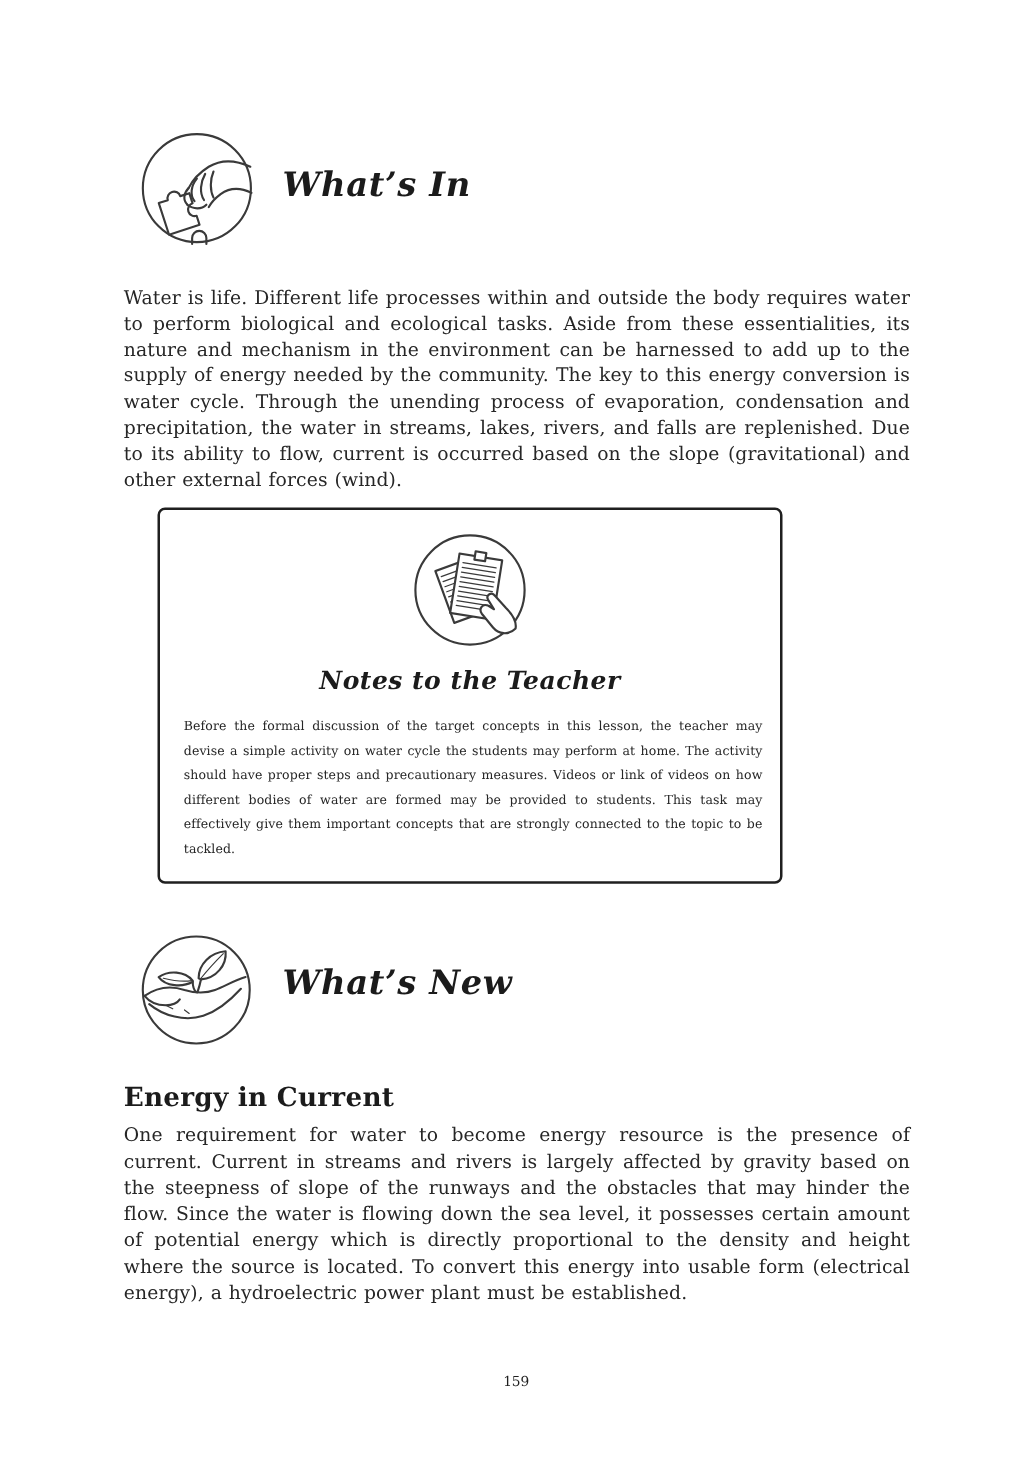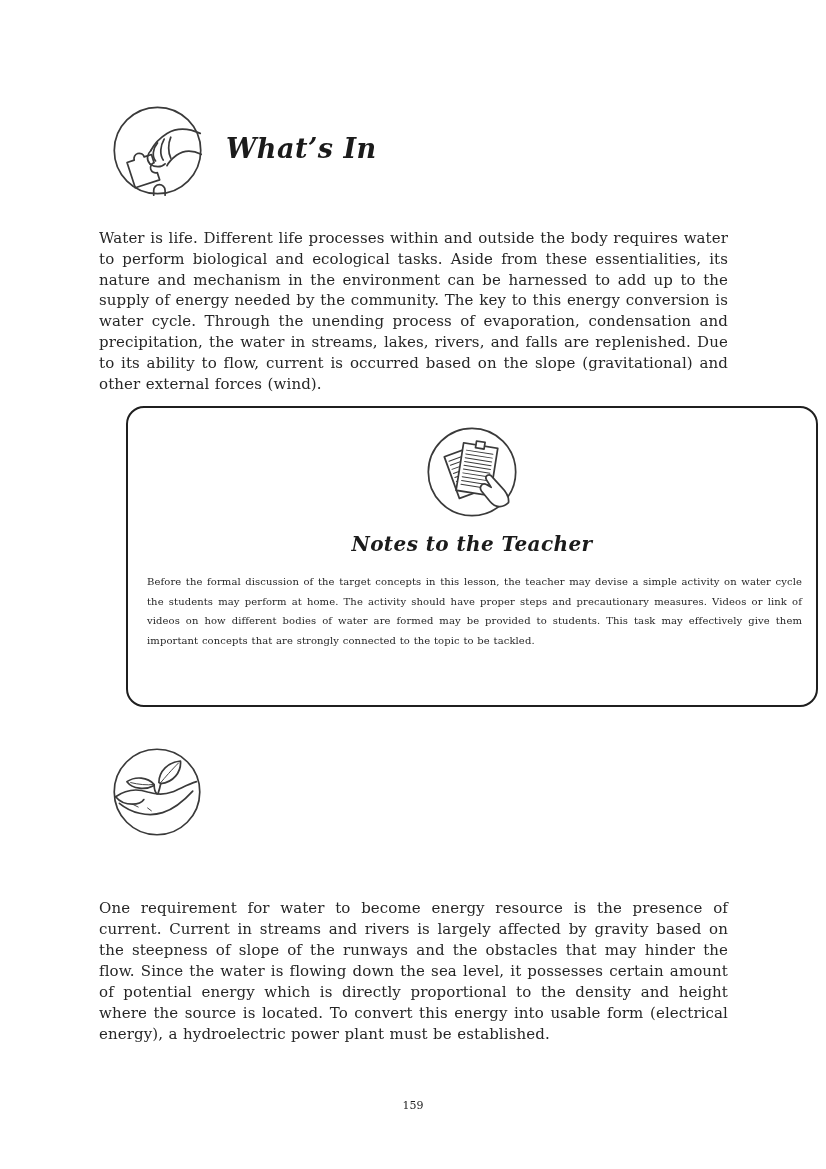--- a/index.html
+++ b/index.html
@@ -20,22 +20,22 @@
     white-space:nowrap;
   }
 
   .body-par {
     font-size:15px; line-height:20.8px;
     text-align:justify; word-spacing:.6px; letter-spacing:.1px;
     color:#262626;
   }
 
   .notes-box {
-    left:126px; top:406px; width:692px; height:301px;
-    border:2px solid #1f1f1f; border-radius:18px;
+    left:126px; top:406px; width:500px; height:301px;
+    border:2px solid #1f1f1f; border-radius:6px;
     box-sizing:border-box; background:#ffffff;
   }
   .notes-icon { left:50%; top:16px; transform:translateX(-50%); }
   .notes-title {
     top:124px; left:0; width:100%; text-align:center;
     font-weight:700; font-style:italic; font-size:20px; line-height:24px;
     color:#1b1b1b; letter-spacing:.4px;
   }
   .notes-body {
     top:164px; left:19px; right:14px;
@@ -135,18 +135,20 @@
       <path class="fillw" d="M 52 40 C 52 28 62 18 75 17 C 76 29 67 40 54 41 Z"></path>
       <path class="thin" d="M 73 19 C 66 26 58 35 54 40"></path>
       <path d="M 47 43 C 47 47 48 50 50 52"></path>
       <path d="M 54 41 C 53 46 52 49 51 52"></path>
       <path d="M 6 55 C 16 48 28 46 40 50 C 50 53 58 53 66 50 C 74 47 82 42 92 39"></path>
       <path d="M 10 62 C 22 72 40 77 56 72 C 68 68 78 60 88 49"></path>
       <path d="M 6 55 C 10 60 16 63 24 63 C 30 63 34 61 36 58"></path>
       <path class="thin" d="M 24 63 l 6 3 M 40 67 l 4 3"></path>
     </svg>
   </div>
+  <div class="abs banner-title" style="left:226px; top:772px;">What’s New</div>
 
+  <div class="abs sub-heading">Energy in Current</div>
   <div class="abs body-par" style="left:99px; top:898px; width:629px; line-height:21px;">One requirement for water to become energy resource is the presence of current. Current in streams and rivers is largely affected by gravity based on the steepness of slope of the runways and the obstacles that may hinder the flow. Since the water is flowing down the sea level, it possesses certain amount of potential energy which is directly proportional to the density and height where the source is located. To convert this energy into usable form (electrical energy), a hydroelectric power plant must be established.</div>
 
   <div class="abs page-number">159</div>
 
 </div>
 
 </body></html>

